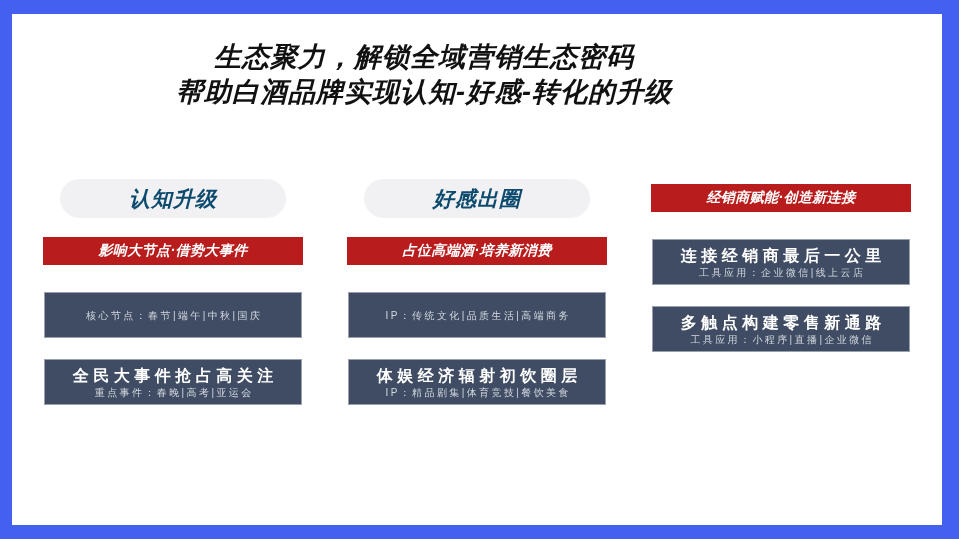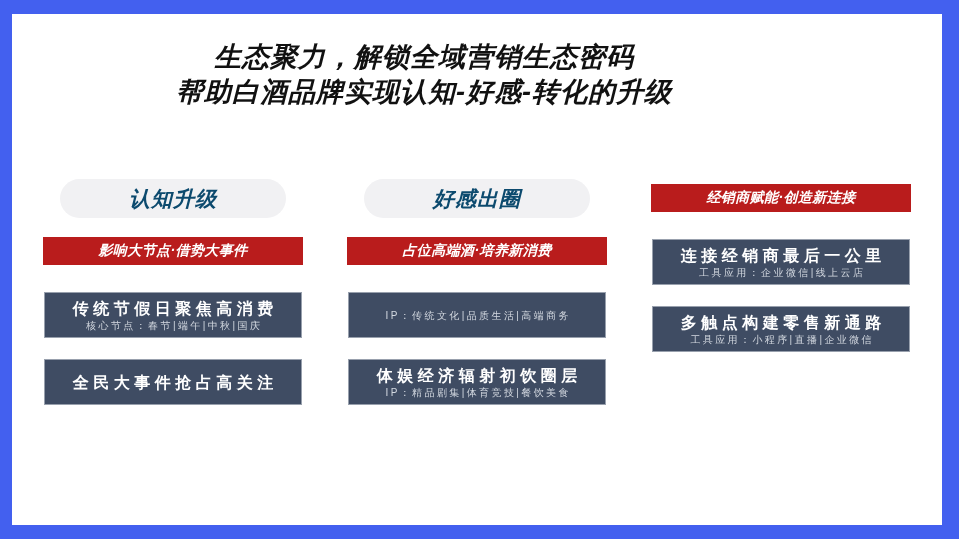--- a/index.html
+++ b/index.html
@@ -148,25 +148,25 @@
 
     <div class="column">
       <div class="pill">
         <span class="pill-label">认知升级</span>
       </div>
       <div class="bluebar">
         <span class="bluebar-label">影响大节点·借势大事件</span>
       </div>
       <div class="cards">
         <div class="card">
-          <span class="card-title">传统节假日聚焦高消费</span>
           <span class="card-sub">核心节点：春节|端午|中秋|国庆</span>
         </div>
         <div class="card">
           <span class="card-title">全民大事件抢占高关注</span>
+          <span class="card-sub">重点事件：春晚|高考|亚运会</span>
         </div>
       </div>
     </div>
 
     <div class="column">
       <div class="pill">
         <span class="pill-label">好感出圈</span>
       </div>
       <div class="bluebar">
         <span class="bluebar-label">占位高端酒·培养新消费</span>

